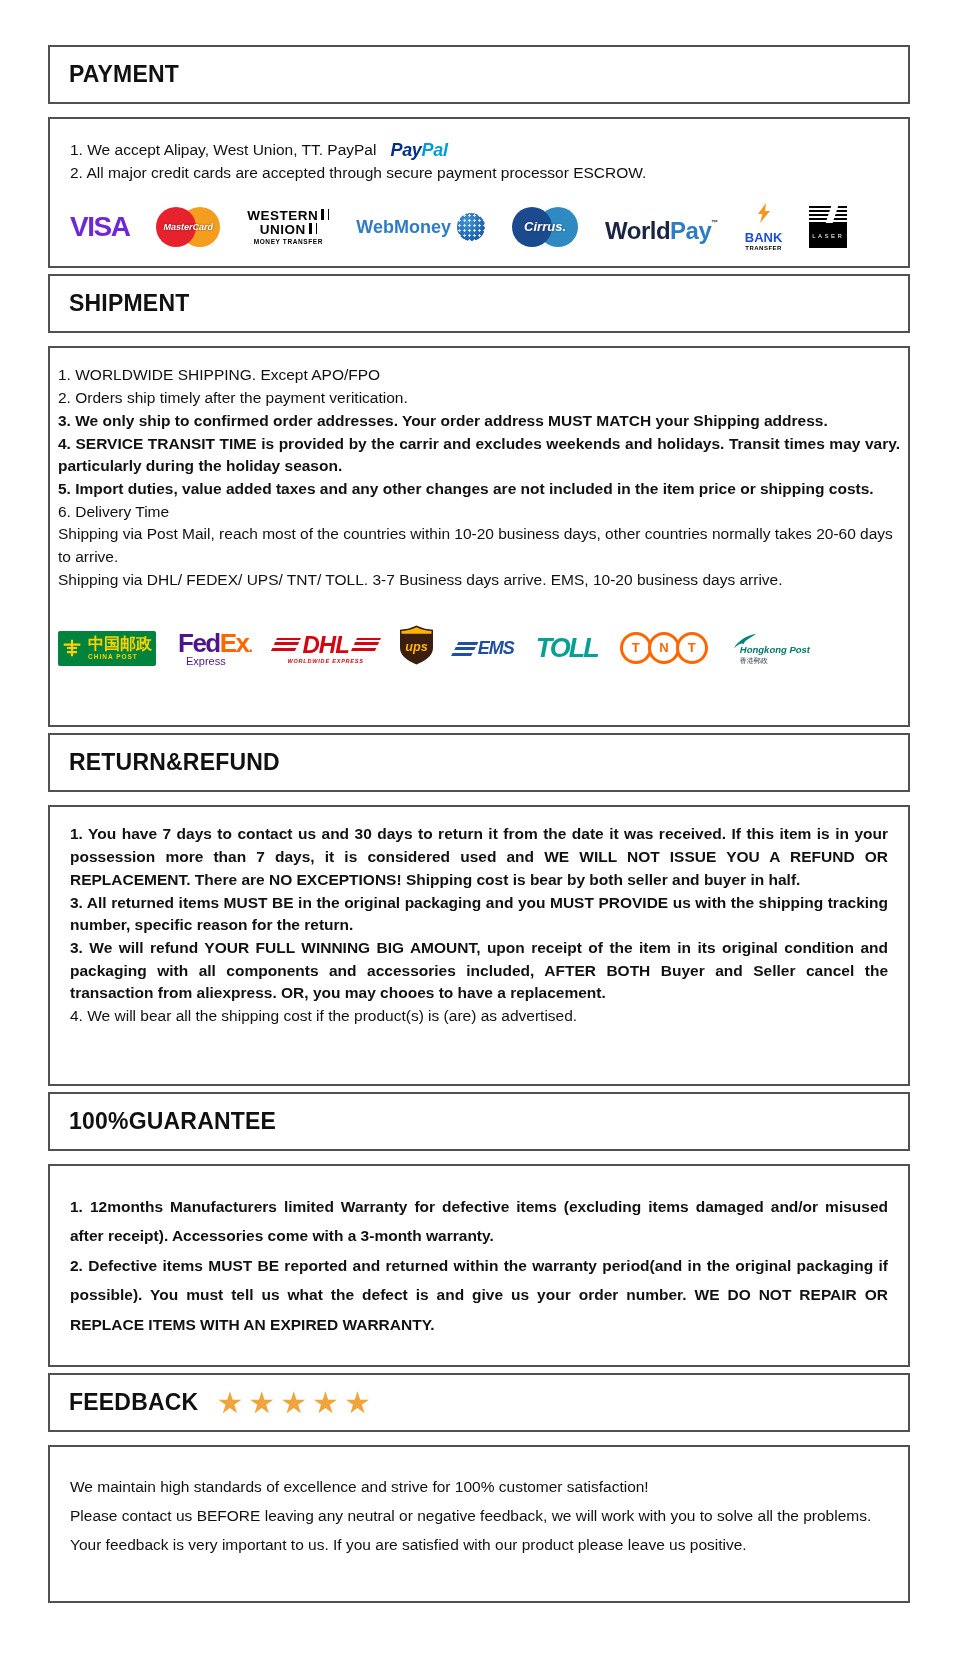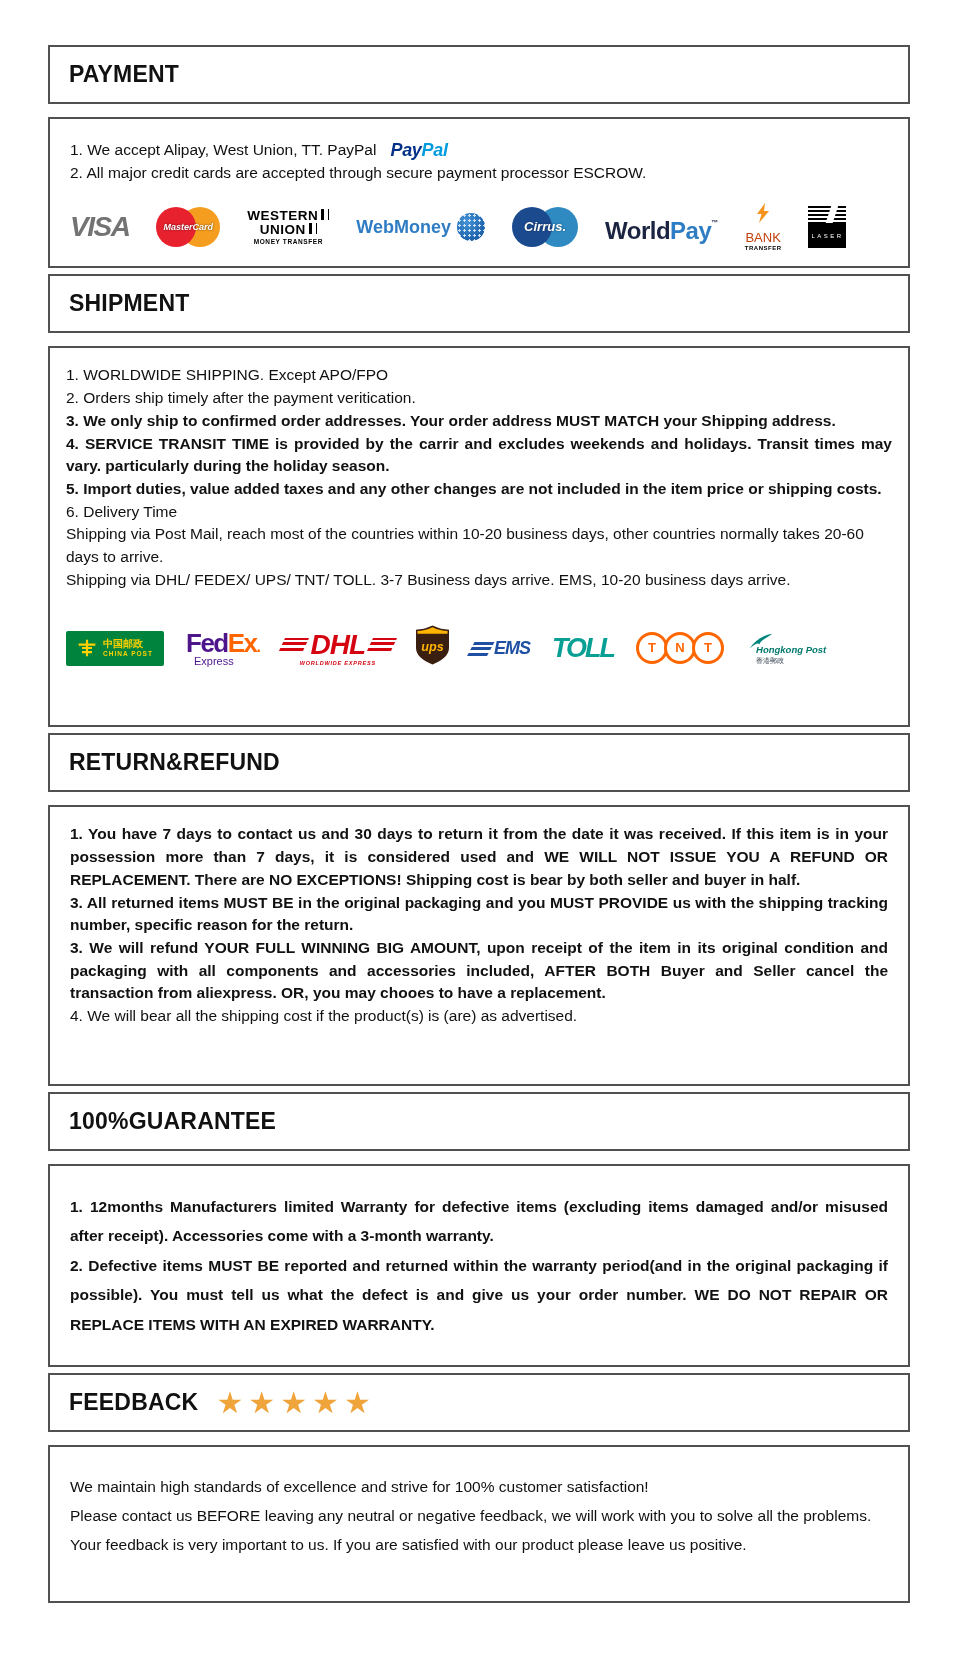--- a/index.html
+++ b/index.html
@@ -8,32 +8,32 @@
     font-family:"Liberation Sans","DejaVu Sans",sans-serif;
     color:#111;overflow:hidden;
   }
   .page{width:862px;margin:45px 0 0 48px;}
   .box{border:2px solid #515151;background:#fff;box-sizing:border-box;}
   .title-box{
     height:59px;display:flex;align-items:center;padding:0 19px;
     margin-bottom:13px;
   }
   .title{font-size:23px;font-weight:bold;color:#111;letter-spacing:.2px;}
-  .content-box{margin-bottom:6px;padding:16px 16px;font-size:15.5px;line-height:22.7px;}
+  .content-box{margin-bottom:6px;padding:16px 8px;font-size:15.5px;line-height:22.7px;}
   p{margin:0;}
   .justify{text-align:justify;font-weight:bold;}
 
   
   .payment-content{padding:20px 20px 16px;}
   .pay-line{display:flex;align-items:center;gap:14px;}
   .paypal{font-weight:bold;font-style:italic;font-size:18px;letter-spacing:-.3px;}
   .pp1{color:#003087;}.pp2{color:#009cde;}
   .pay-icons{display:flex;align-items:center;gap:27px;margin-top:20px;height:46px;}
 
-  .visa-logo{font-size:28px;font-weight:800;font-style:italic;color:#737373;letter-spacing:-1.5px;}
+  .visa-logo{font-size:28px;font-weight:800;color:#6d28d9;letter-spacing:-1.5px;}
   .mastercard-logo{position:relative;width:64px;height:40px;flex:0 0 auto;}
   .mc-red,.mc-orange{position:absolute;top:0;width:40px;height:40px;border-radius:50%;}
   .mc-orange{right:0;background:#f59d1f;}
   .mc-red{left:0;background:#e8212e;}
   .mc-label{position:absolute;top:50%;left:50%;transform:translate(-50%,-50%);
     color:#fff;font-size:9px;font-style:italic;font-weight:bold;white-space:nowrap;
     text-shadow:0 0 2px rgba(0,0,0,.65);}
   .wu-logo{text-align:center;line-height:1;}
   .wu-main{font-weight:800;font-size:13.5px;letter-spacing:.5px;color:#000;}
   .wu-main .bars{display:inline-block;width:4px;height:11px;border-left:3px solid #000;border-right:1px solid #000;margin-left:3px;}
@@ -48,46 +48,46 @@
   .ci-l,.ci-r{position:absolute;top:0;width:40px;height:40px;border-radius:50%;}
   .ci-r{right:0;background:#2f8ac2;}
   .ci-l{left:0;background:#1b4a8f;}
   .ci-label{position:absolute;top:50%;left:50%;transform:translate(-50%,-50%);
     color:#fff;font-size:13px;font-weight:800;font-style:italic;text-shadow:0 0 2px rgba(0,0,0,.5);}
   .worldpay-logo{font-size:24px;font-weight:800;letter-spacing:-.5px;white-space:nowrap;}
   .wp1{color:#1b2440;}.wp2{color:#2e7cc3;}
   .wp-tm{font-size:7px;vertical-align:14px;color:#1b2440;}
   .bank-logo{text-align:center;line-height:1;}
   .bank-flame{height:20px;}
-  .bank-line1{font-size:13px;font-weight:400;color:#c2410c;margin-top:8px;}
+  .bank-line1{font-size:13px;font-weight:700;color:#1d4ed8;margin-top:8px;}
   .bank-line2{font-size:6px;font-weight:bold;letter-spacing:.5px;color:#000;margin-top:1px;}
   .laser-logo{position:relative;width:38px;height:42px;flex:0 0 auto;
     background:repeating-linear-gradient(0deg,#000 0 2px,#fff 2px 4px);}
   .laser-logo::before{content:"";position:absolute;left:45%;top:-2px;bottom:8px;width:7px;
     background:#fff;transform:skewX(-18deg);}
   .laser-label{position:absolute;left:0;right:0;bottom:0;background:#000;color:#fff;
     font-size:6px;letter-spacing:2.5px;text-align:center;padding:2px 0 1px;}
 
   
   .ship-icons{display:flex;align-items:center;gap:22px;margin:34px 0 38px;height:46px;}
   .chinapost-logo{width:98px;height:35px;background:#00843d;border-radius:2px;
     display:flex;align-items:center;justify-content:center;gap:6px;flex:0 0 auto;}
   .cp-text{display:flex;flex-direction:column;line-height:1;}
-  .cp-cn{color:#ffd100;font-size:10px;font-weight:bold;}
+  .cp-cn{color:#ffd100;font-size:16px;font-weight:bold;}
   .cp-en{color:#ffd100;font-size:6.5px;letter-spacing:1px;margin-top:2px;font-weight:bold;}
   .fedex-logo{text-align:left;line-height:1;}
   .fx-main{font-size:26px;font-weight:800;letter-spacing:-1.5px;}
   .fx1{color:#4d148c;}.fx2{color:#ff6600;}
   .fx-dot{color:#ff6600;font-size:16px;}
   .fx-sub{color:#4d148c;font-size:11px;margin-top:0;padding-left:8px;}
   .dhl-logo{text-align:center;line-height:1;color:#d40511;}
   .dhl-main{display:flex;align-items:center;gap:5px;}
   .dhl-bars{width:24px;height:13px;flex:0 0 auto;transform:skewX(-25deg);
     background:repeating-linear-gradient(0deg,#d40511 0 3px,transparent 3px 5.5px);}
-  .dhl-text{font-size:28px;font-weight:800;font-style:italic;letter-spacing:-1px;}
+  .dhl-text{font-size:24px;font-weight:800;font-style:italic;letter-spacing:-1px;}
   .dhl-sub{font-size:5.5px;font-weight:bold;font-style:italic;letter-spacing:.8px;margin-top:2px;}
   .ups-logo{flex:0 0 auto;}
   .ems-logo{display:flex;align-items:center;gap:3px;}
   .ems-bars{width:20px;height:15px;transform:skewX(-28deg);
     background:repeating-linear-gradient(0deg,#1e4fa3 0 3px,transparent 3px 5.5px);}
   .ems-text{color:#1e4fa3;font-size:18px;font-weight:800;font-style:italic;letter-spacing:-1px;}
   .toll-logo{color:#089f94;font-size:27px;font-weight:800;font-style:italic;letter-spacing:-2px;}
   .tnt-logo{display:flex;}
   .tnt-circle{width:26px;height:26px;border:3.5px solid #ff6600;border-radius:50%;background:#fff;
     display:flex;align-items:center;justify-content:center;

